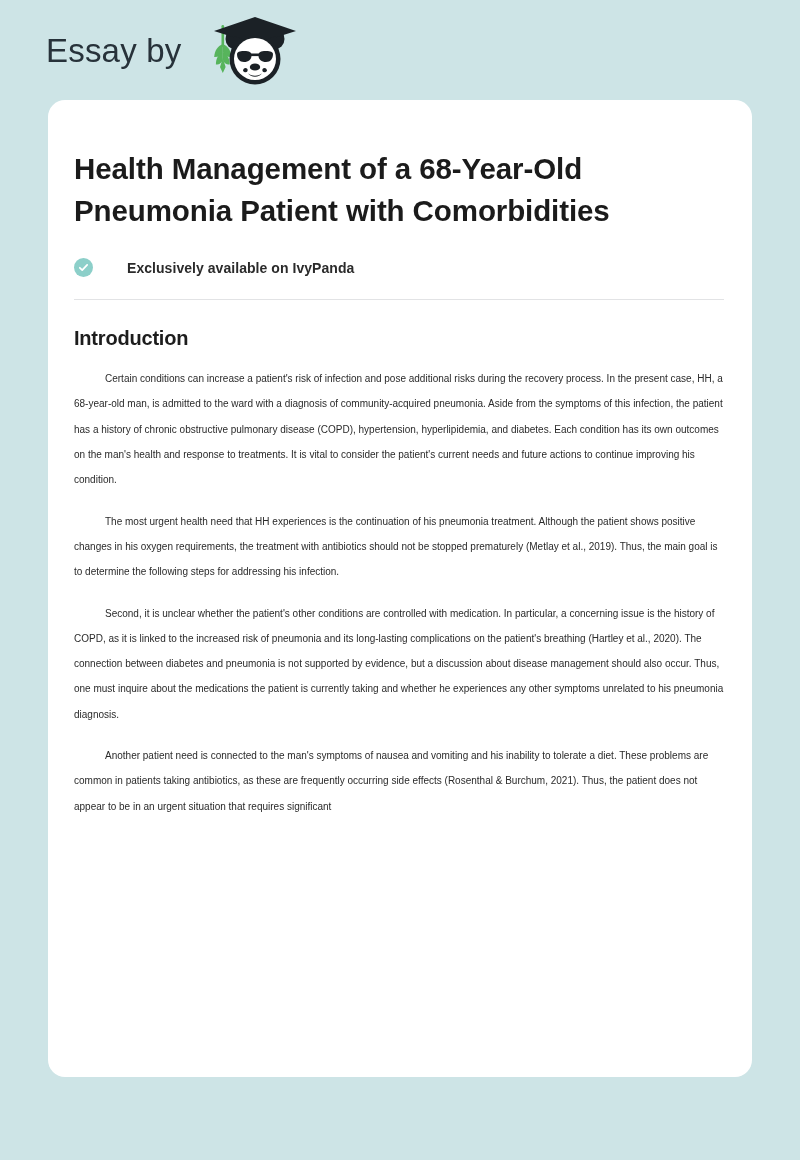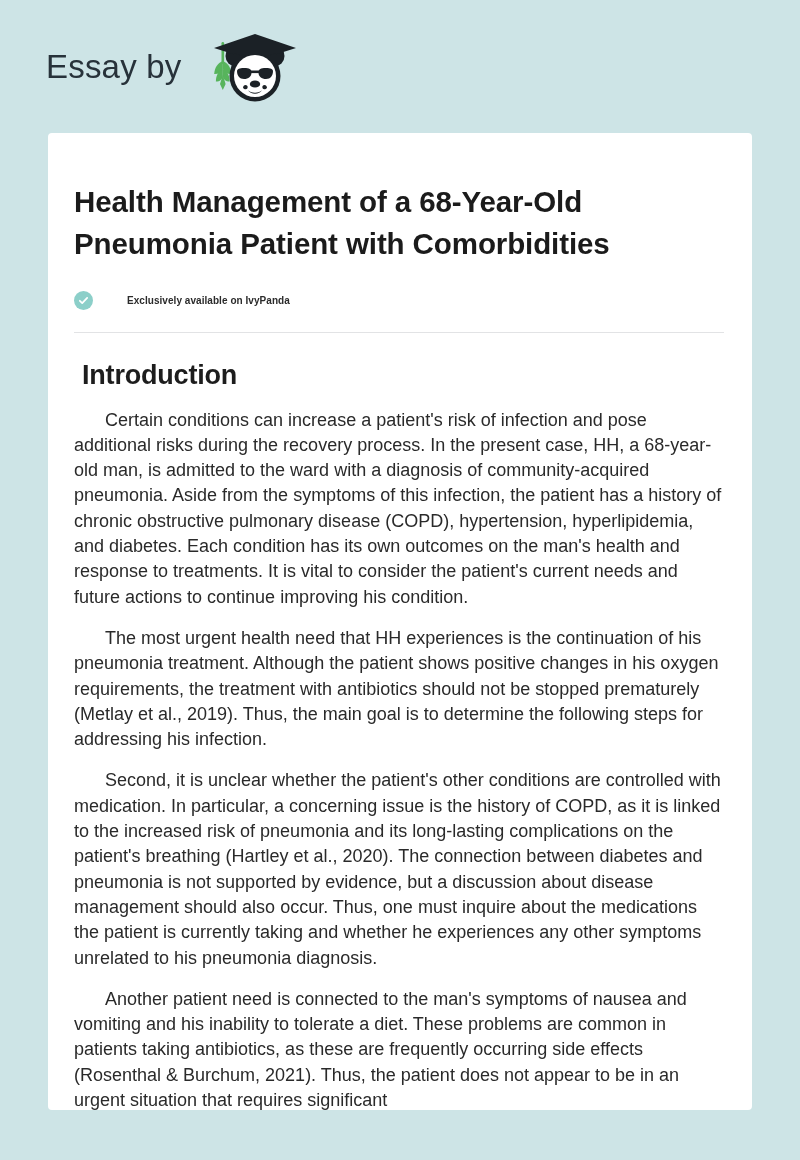--- a/index.html
+++ b/index.html
@@ -9,21 +9,21 @@
   body {
     width: 800px;
     height: 1160px;
     background: #cde4e6;
     font-family: "Liberation Sans", sans-serif;
     overflow: hidden;
   }
 
   
   .brand-header {
-    height: 133px;
+    height: 100px;
     display: flex;
     align-items: center;
     padding-left: 46px;
     box-sizing: border-box;
   }
   .brand-essay-by {
     font-family: "Liberation Sans", sans-serif;
     font-size: 33px;
     font-weight: 400;
     color: #27323a;
@@ -57,21 +57,21 @@
     font-weight: 400;
   }
 
   
   .paper-card {
     position: relative;
     margin: 0 48px 0 48px;
     width: 704px;
     height: 977px;
     background: #ffffff;
-    border-radius: 4px;
+    border-radius: 17px;
     box-sizing: border-box;
     padding: 48px 26px 0 26px;
     overflow: hidden;
   }
 
   .doc-title {
     font-family: "Liberation Sans", sans-serif;
     font-size: 29.5px;
     font-weight: 700;
     color: #1b1b1b;
@@ -91,50 +91,50 @@
     height: 19px;
     border-radius: 50%;
     background: #8ccfc9;
     display: flex;
     align-items: center;
     justify-content: center;
     flex: none;
   }
   .check-badge svg { display: block; }
   .exclusive-label {
-    font-size: 10px;
+    font-size: 14px;
     font-weight: 700;
     color: #2b2b2b;
     margin-left: 9px;
     letter-spacing: 0.05px;
     padding-left: 25px;
   }
 
   .divider {
     height: 1px;
     background: #e2e3e5;
     margin-top: 22px;
     margin-bottom: 0;
     width: 650px;
   }
 
   .section-heading {
     font-family: "Liberation Sans", sans-serif;
-    font-size: 27px;
+    font-size: 20px;
     font-weight: 700;
     color: #1d1d1d;
     letter-spacing: -0.2px;
-    margin: 26px 0 0 8px;
+    margin: 26px 0 0 0;
     line-height: 1.2;
   }
   .section-heading.second { margin-top: 30px; }
 
   .body-par {
     font-family: "Liberation Sans", sans-serif;
-    font-size: 18px;
+    font-size: 10px;
     color: #2a2a2a;
     line-height: 25.3px;
     margin: 16px 0 0 0;
     text-indent: 31px;
     max-width: 650px;
     text-align: left;
   }
   .body-par.tight { }
 </style>
 </head>

